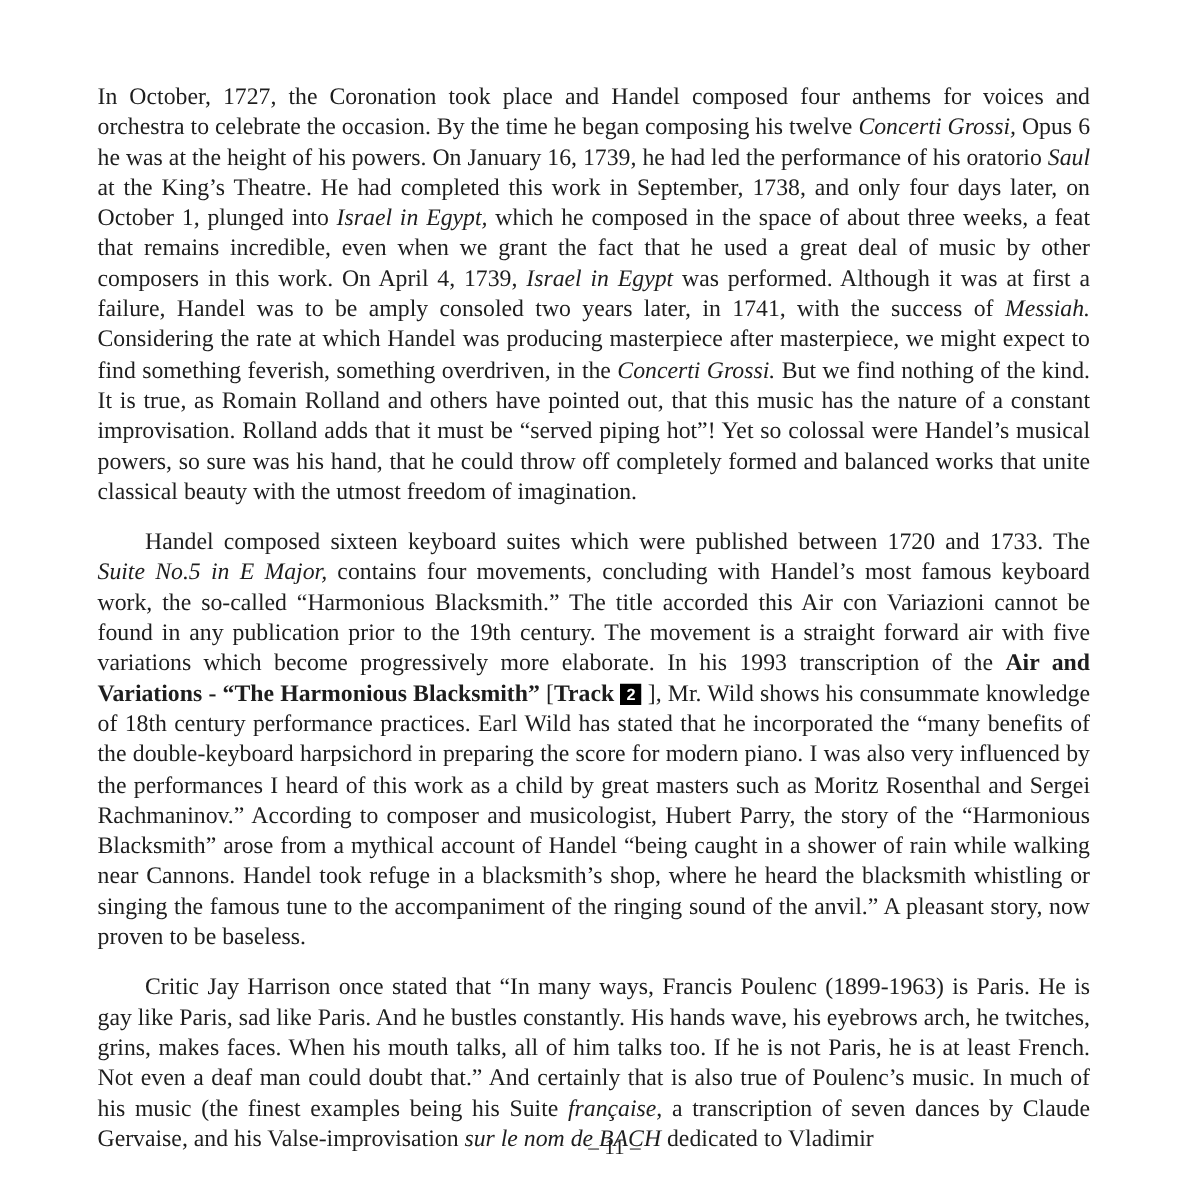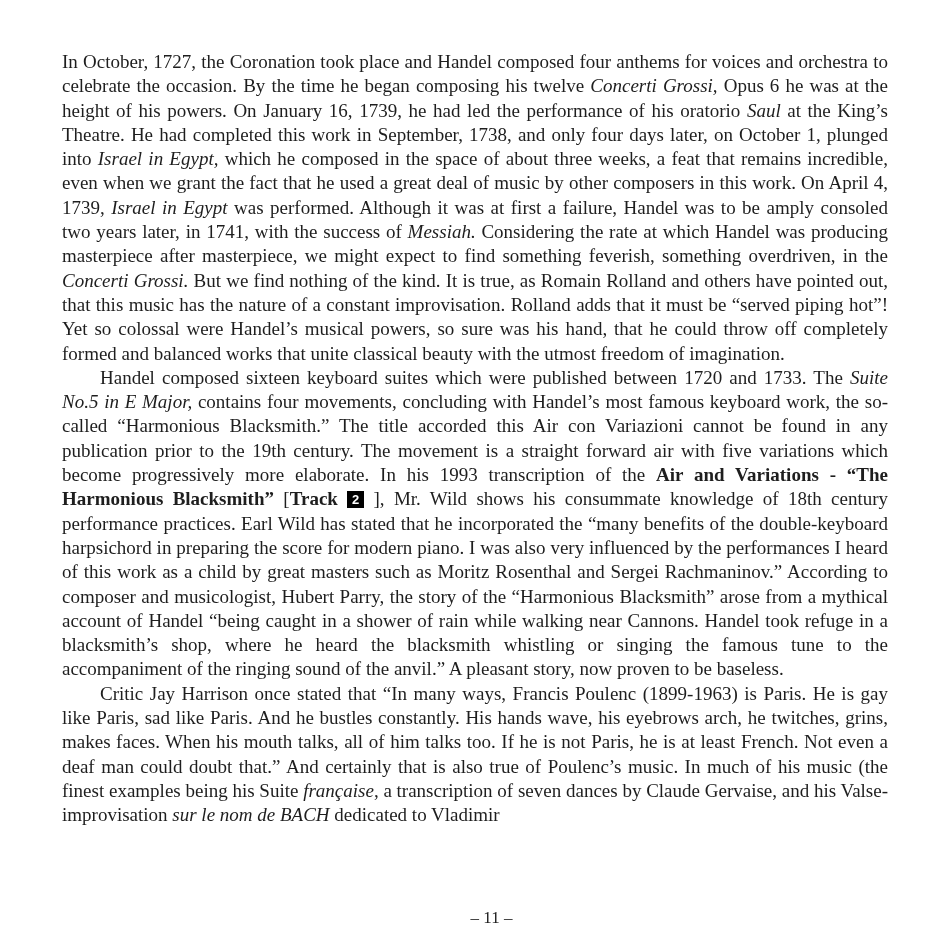--- a/index.html
+++ b/index.html
@@ -19,21 +19,21 @@
   .text-block {
     position: absolute;
     left: 62px;
     top: 50px;
     width: 826px;
     font-size: 19px;
     line-height: 24.3px;
     text-align: justify;
   }
   p.para {
-    margin: 0;
+    margin: 16px;
     padding: 0;
   }
   p.para.indent {
     text-indent: 38px;
   }
   .seg-normal {}
   .seg-italic { font-style: italic; }
   .seg-bold { font-weight: bold; }
   .seg-bold-italic { font-weight: bold; }
   .seg-track-badge {

